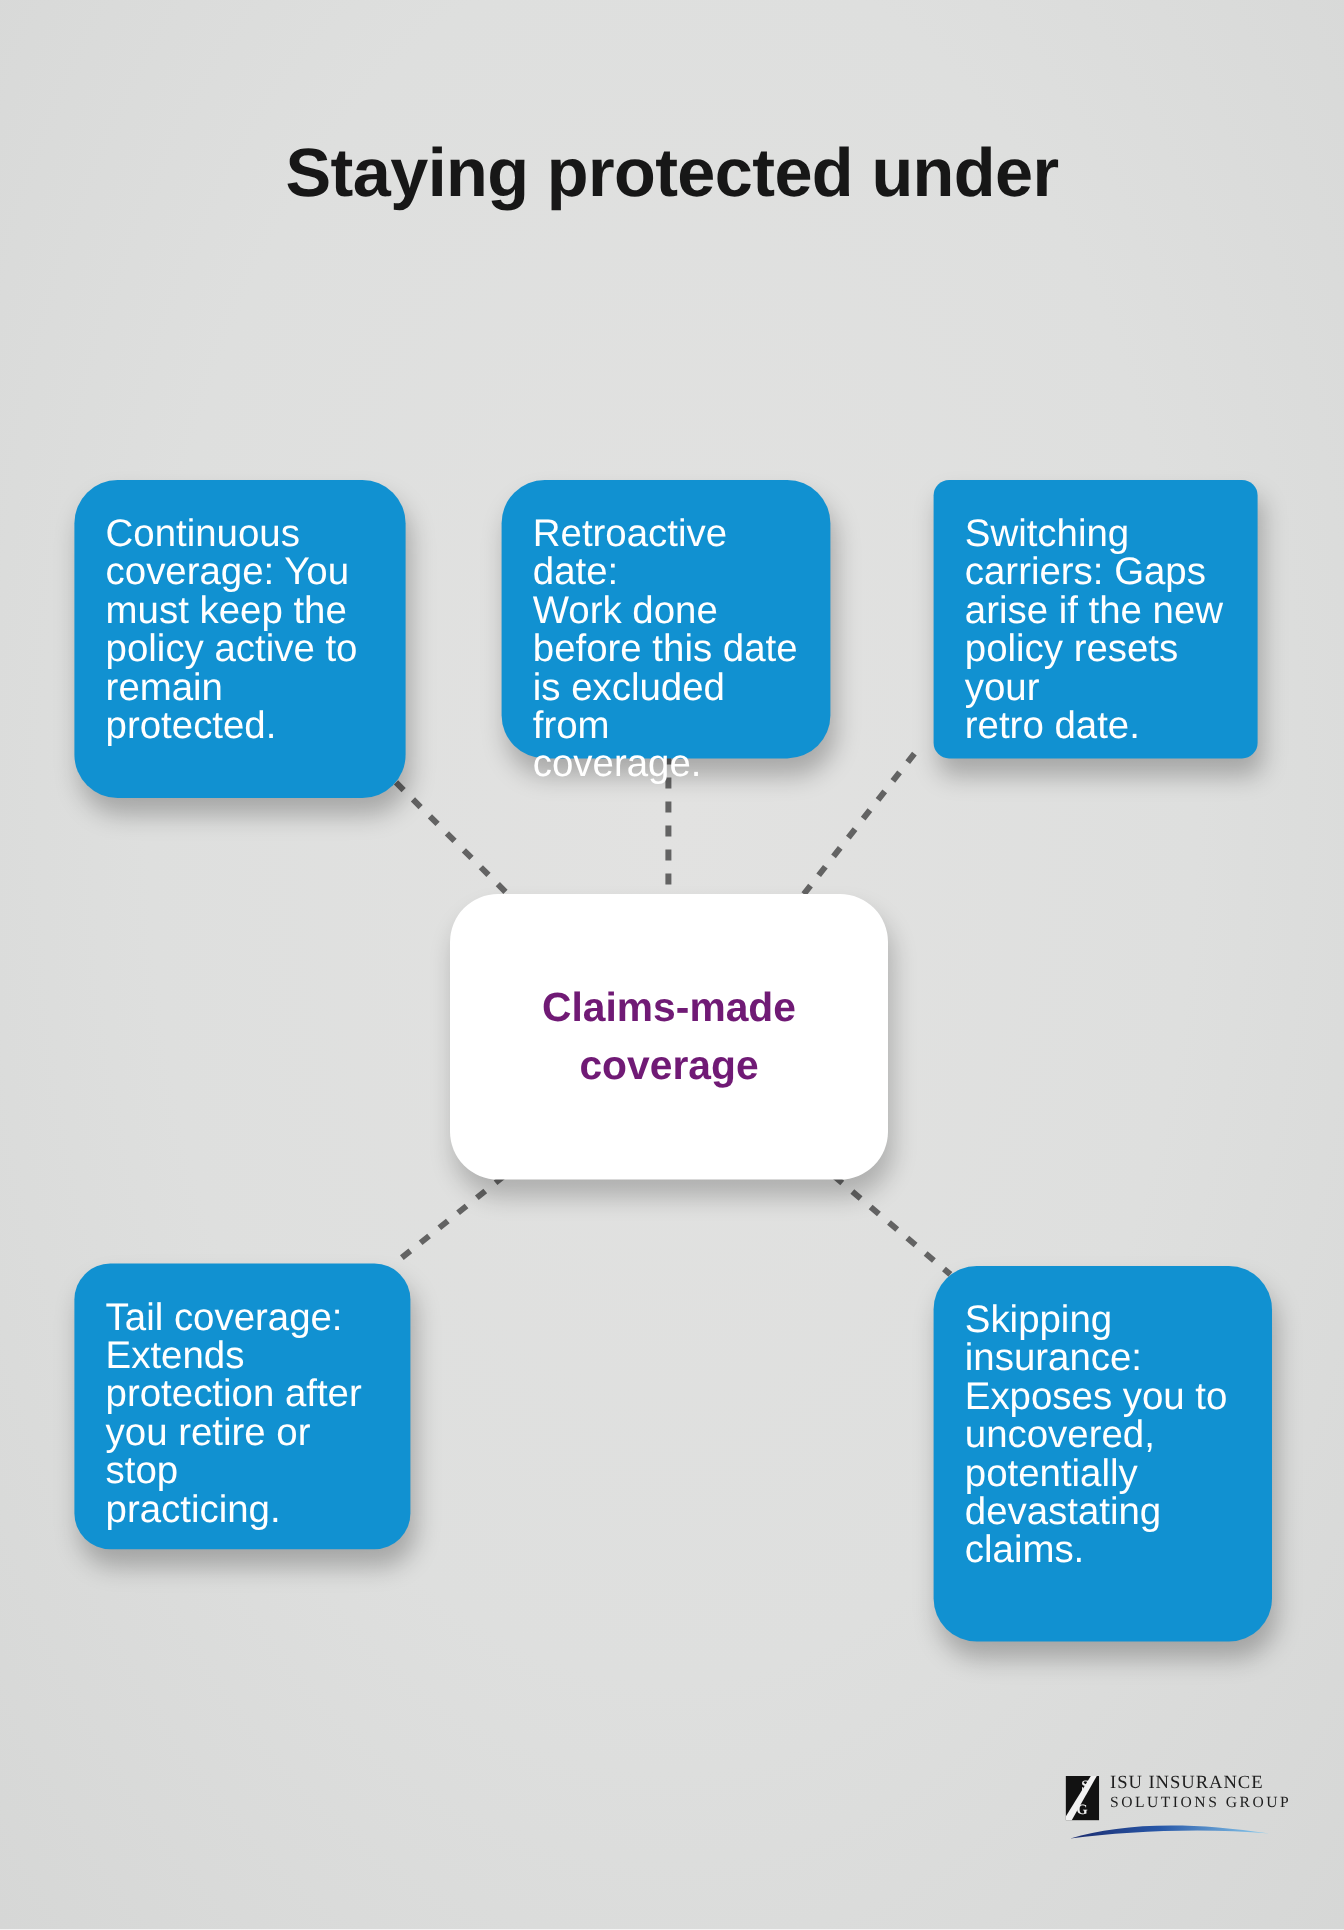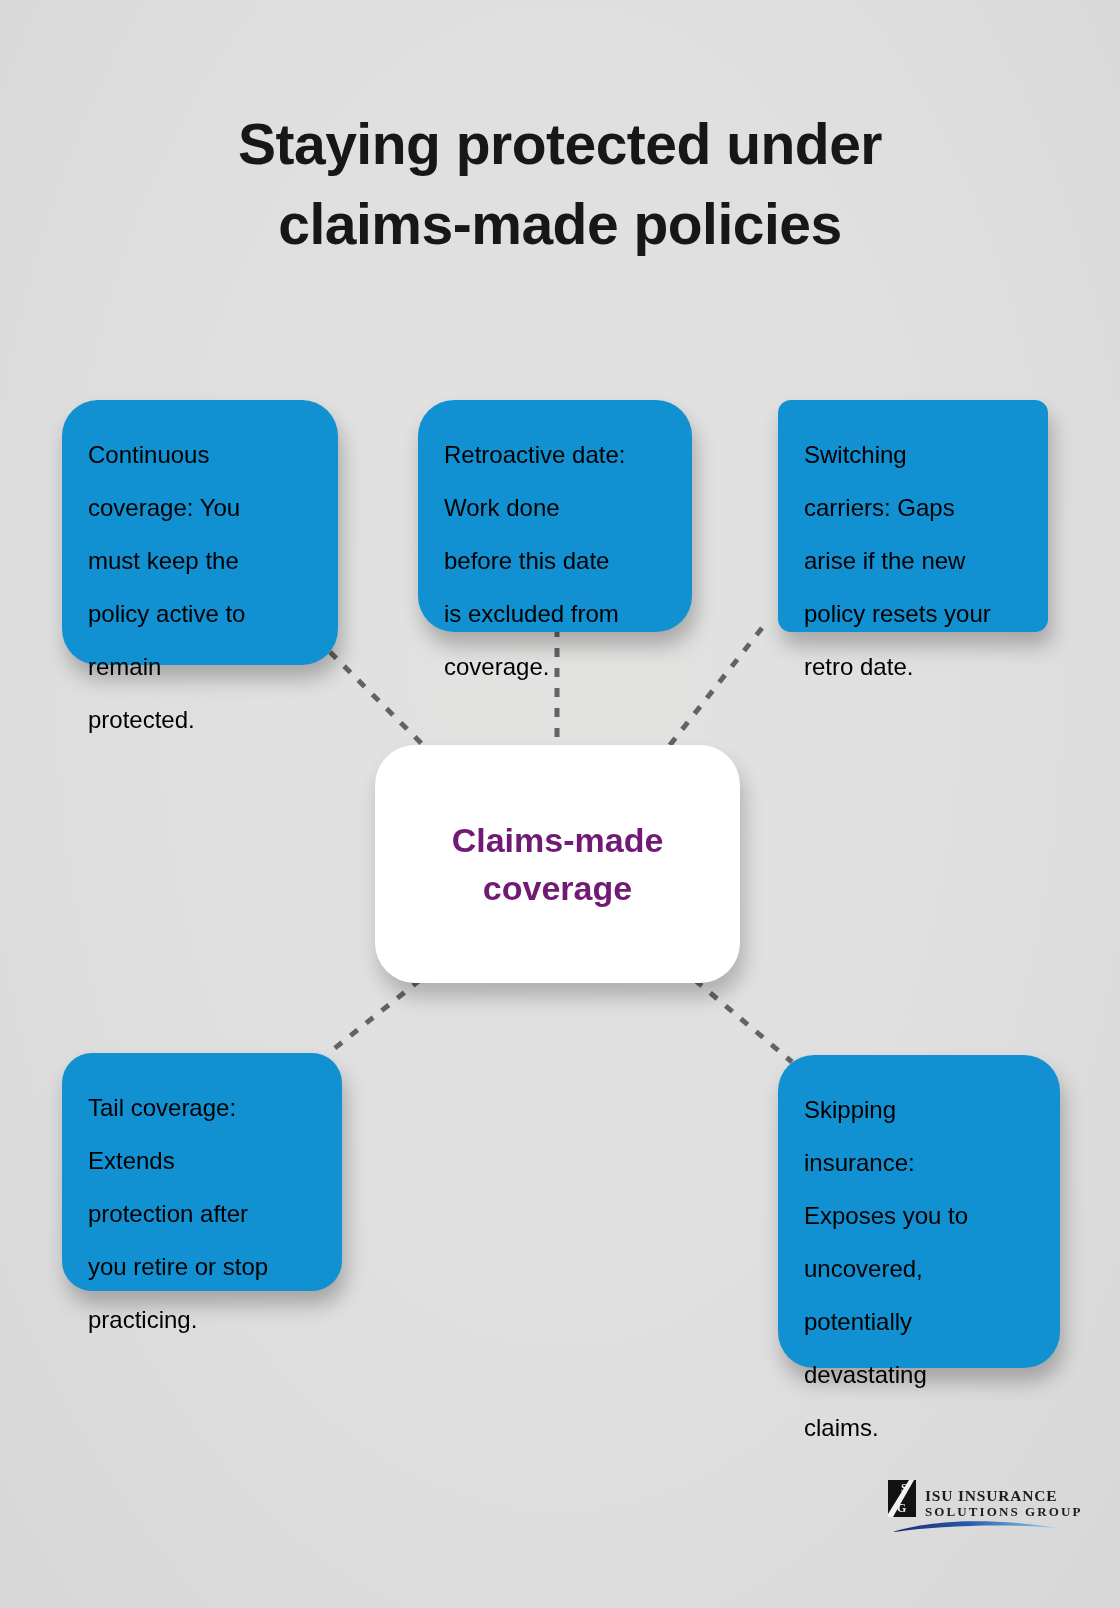--- a/index.html
+++ b/index.html
@@ -19,23 +19,23 @@
     line-height:80px;
     color:#171717;
     letter-spacing:-0.5px;
   }
   .title .tline{white-space:nowrap;}
   .connectors{position:absolute;top:0;left:0;z-index:1;}
   .node{
     position:absolute;
     background:#1191d1;
     border-radius:36px;
-    color:#000000;
-    font-size:24px;
-    line-height:53px;
+    color:#ffffff;
+    font-size:32px;
+    line-height:32px;
     padding:28px 24px 24px 26px;
     box-sizing:border-box;
     white-space:pre-line;
     box-shadow:4px 14px 20px rgba(0,0,0,0.25);
     z-index:2;
   }
   .node-continuous{left:62px;top:400px;width:276px;height:265px;}
   .node-retroactive{left:418px;top:400px;width:274px;height:232px;}
   .node-switching{left:778px;top:400px;width:270px;height:232px;border-radius:13px;}
   .node-tail{left:62px;top:1053px;width:280px;height:238px;border-radius:30px;}
@@ -54,33 +54,32 @@
     white-space:pre-line;
     box-shadow:4px 14px 20px rgba(0,0,0,0.22);
     z-index:2;
   }
   .logo{
     position:absolute;
     left:888px;top:1477px;width:176px;height:62px;
     z-index:2;
   }
   .logo-mark{position:absolute;left:0;top:3px;}
-  .logo-text{position:absolute;left:37px;top:10px;color:#1d1d1d;font-family:"Liberation Serif", serif;font-weight:bold;}
+  .logo-text{position:absolute;left:37px;top:0;color:#1d1d1d;font-family:"Liberation Serif", serif;}
   .logo-line1{font-size:15.5px;letter-spacing:0.8px;line-height:17px;white-space:nowrap;}
   .logo-line2{font-size:13px;letter-spacing:2.1px;line-height:15px;white-space:nowrap;}
   .logo-swoosh{position:absolute;left:4px;top:40px;}
 </style>
 </head>
 <body>
 
 <div class="canvas">
 
   <div class="title">
     <div class="tline">Staying protected under</div>
-    <div class="tline">claims-made policies</div>
   </div>
 
   <svg class="connectors" width="1120" height="1608">
     <g stroke="#636363" stroke-width="5" stroke-dasharray="9 11" fill="none">
       <line x1="330" y1="652" x2="428" y2="750"></line>
       <line x1="557" y1="628" x2="557" y2="746"></line>
       <line x1="762" y1="628" x2="666" y2="750"></line>
       <line x1="420" y1="980" x2="330" y2="1052"></line>
       <line x1="695" y1="980" x2="792" y2="1062"></line>
     </g>

